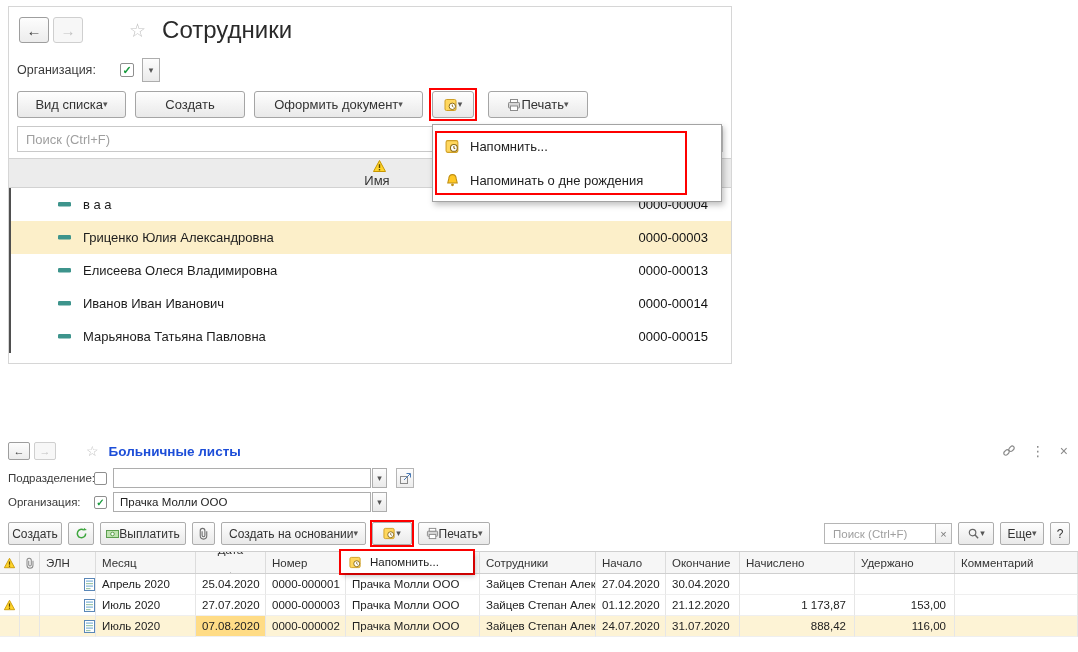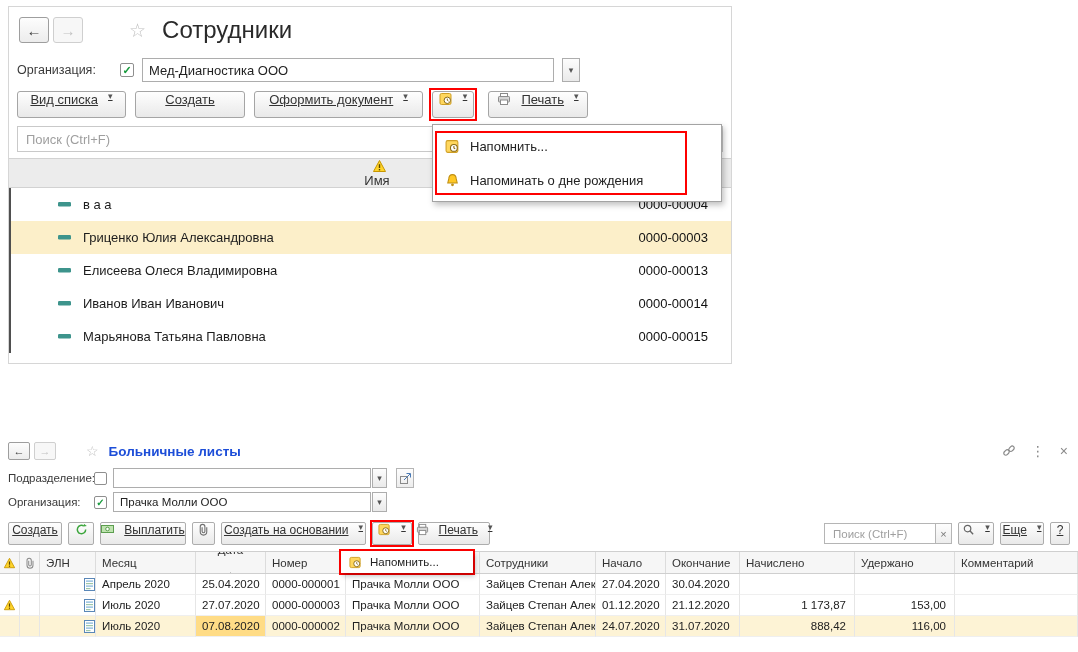--- a/index.html
+++ b/index.html
@@ -3,24 +3,24 @@
 <meta charset="utf-8">
 <style>
   * { box-sizing: border-box; margin: 0; padding: 0; }
   html,body { background:#fff; }
   .canvas {
     position: relative; width: 1078px; height: 652px; overflow: hidden;
     background:#fff; font-family:"Liberation Sans", sans-serif; color:#222;
   }
   
   .btn {
-    display:inline-flex; justify-content:center; gap:10px;
+    display:inline-flex; align-items:center; justify-content:center; gap:0;
     height:27px; border:1px solid #a5a5a5; border-radius:3px;
     background:linear-gradient(#fefefe,#e9e9e9); font-size:13px; color:#333;
-    white-space:nowrap; flex:none;text-decoration:underline;
+    white-space:nowrap; flex:none;
   }
   .btn-sm { height:23px; font-size:12px; border-radius:2px; border-color:#adadad; }
   .caret { font-size:9px; color:#555; line-height:1; }
   .nav-btn { width:30px; height:26px; border:1px solid #9e9e9e; border-radius:3px;
     background:linear-gradient(#fdfdfd,#ececec); display:inline-flex; align-items:center; justify-content:center;
     font-size:15px; font-weight:bold; color:#3c3c3c; flex:none; }
   .nav-btn.disabled { color:#c2c2c2; border-color:#cfcfcf; background:#f7f7f7; }
   .nav-btn-sm { width:22px; height:18px; font-size:11px; border-radius:2px; }
   .star { font-size:19px; color:#c0c0c0; line-height:1; }
   .cb { width:14px; height:14px; border:1px solid #8f8f8f; border-radius:2px; background:#fff;
@@ -121,21 +121,20 @@
         </span>
       <span class="star">☆</span>
       <span class="emp-title">Сотрудники</span>
     </div>
 
     <div class="emp-org">
       <span class="lbl">Организация:</span>
       <span class="cb">
           <span>✓</span>
         </span>
-      <span class="combo">Мед-Диагностика ООО</span>
       <span class="caret-btn">
           <span class="caret">▾</span>
         </span>
     </div>
 
     <div class="emp-btns">
       <span class="btn" style="width:109px">
         <span>Вид списка</span>
         <span class="caret">▾</span>
       </span>

